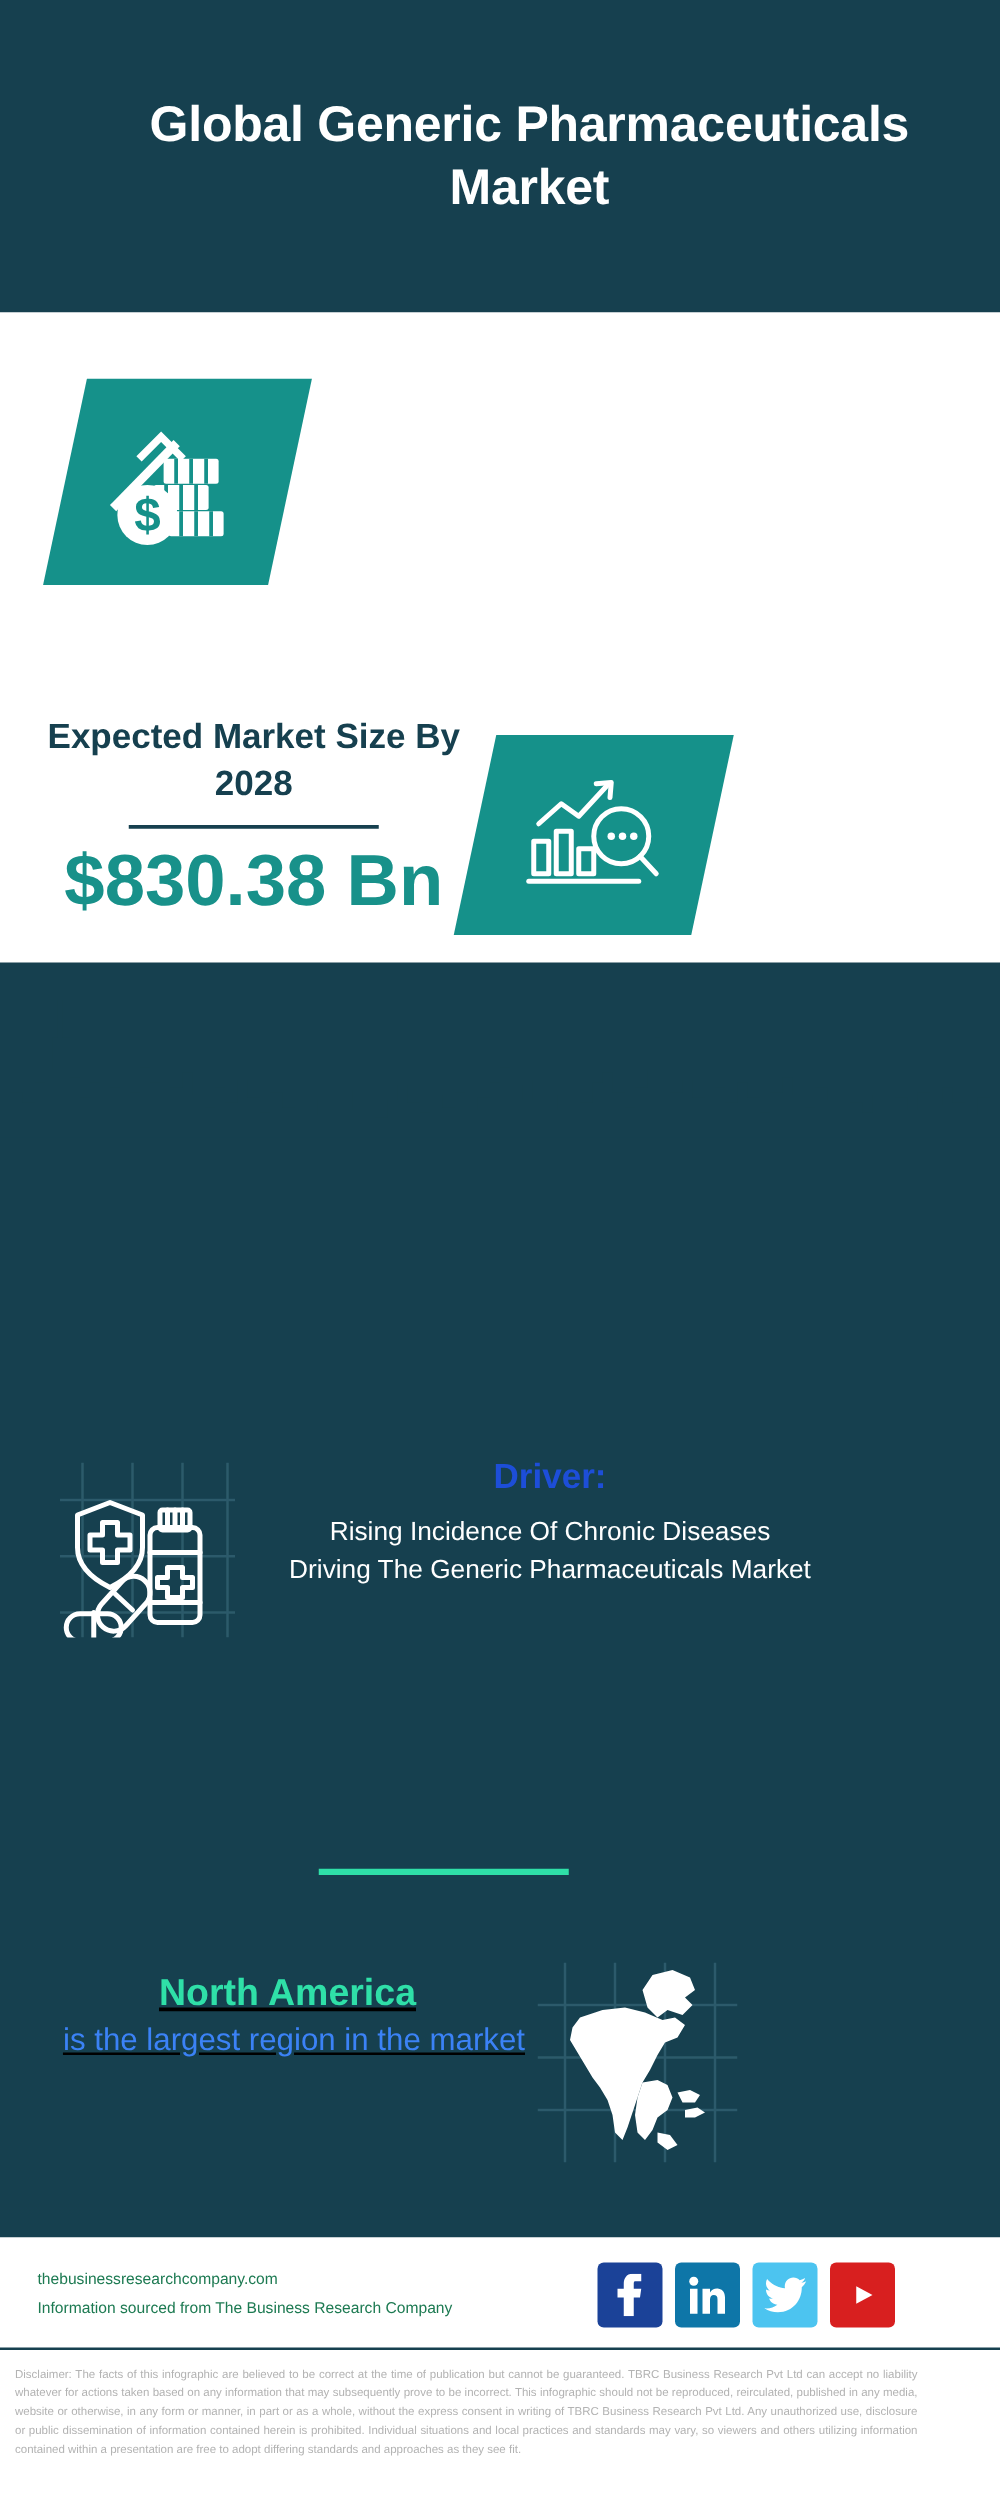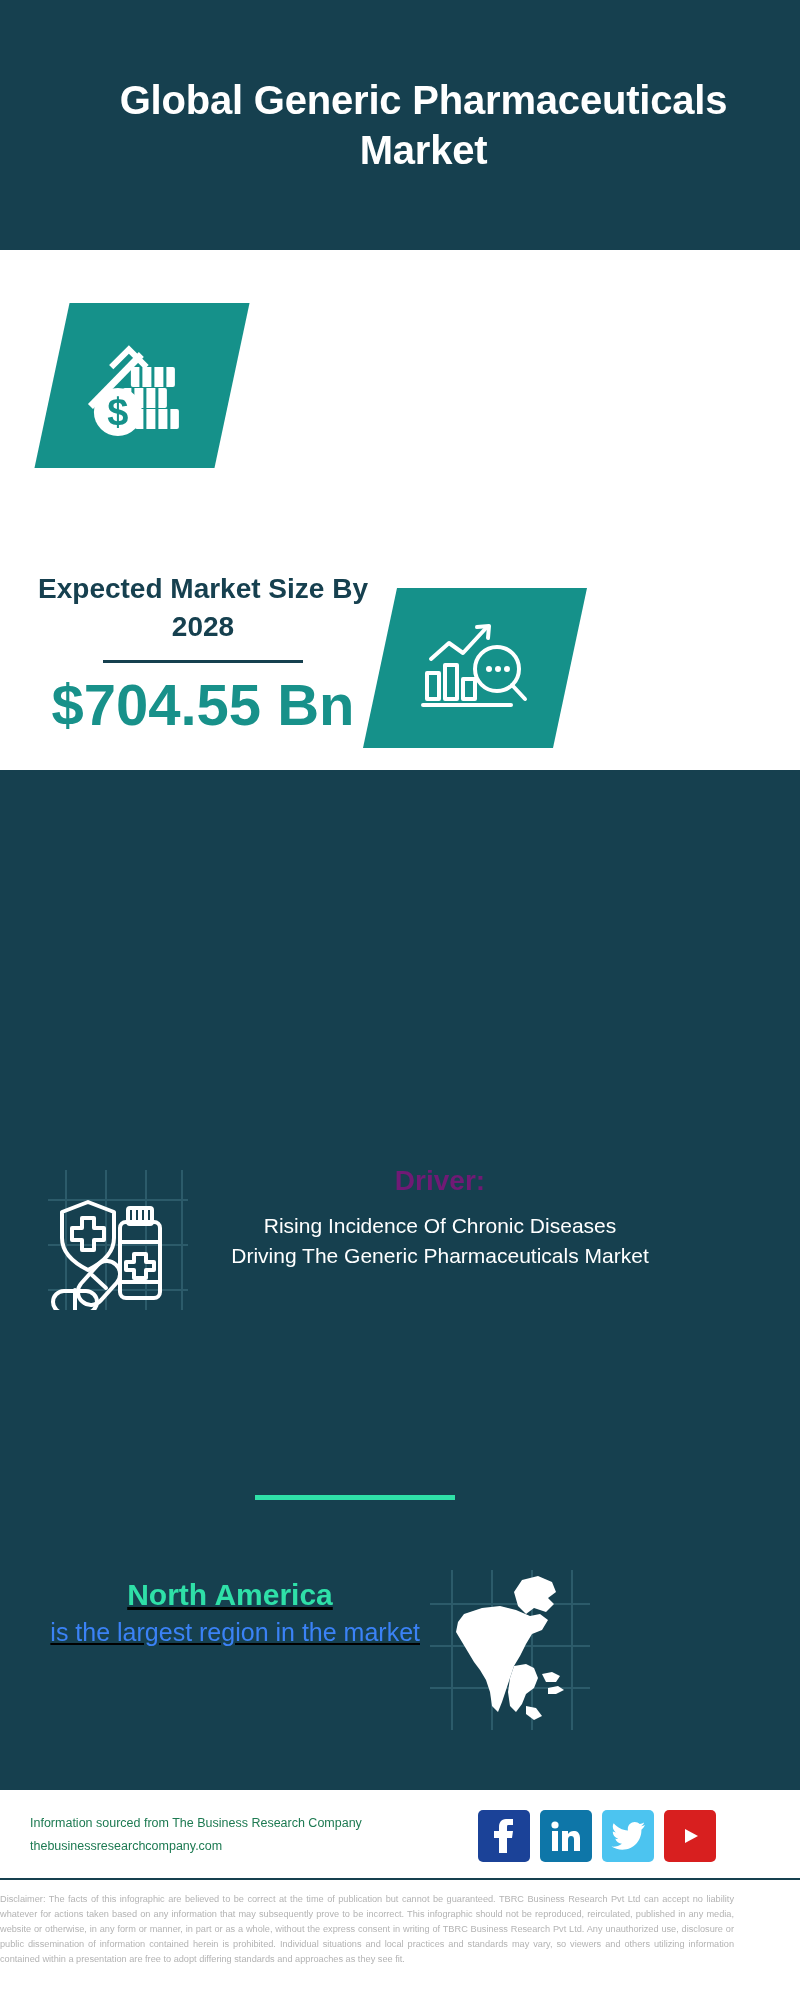--- a/index.html
+++ b/index.html
@@ -104,21 +104,21 @@
     left: 48px; top: 1170px;
     width: 140px; height: 140px;
   }
   .driver-text {
     position: absolute;
     left: 230px; top: 1165px;
     width: 420px;
     text-align: center;
   }
   .driver-label {
-    color: #701a75;
+    color: #1d4ed8;
     font-size: 28px;
     font-weight: 700;
     margin-bottom: 14px;
   }
   .driver-body {
     color: #ffffff;
     font-size: 21px;
     font-weight: 400;
     line-height: 1.42;
   }
@@ -188,21 +188,21 @@
   .sb-fb { background: #1b4298; }
   .sb-li { background: #0e76a8; }
   .sb-tw { background: #4cc4f0; }
   .sb-yt { background: #d81f1f; }
 
   
   .disclaimer {
     position: absolute;
     left: 0; top: 1886px;
     width: 740px;
-    padding: 6px 6px 0 0;
+    padding: 6px 6px 0 12px;
     color: #b3b3b3;
     font-size: 9.2px;
     line-height: 1.62;
     text-align: justify;
   }
 </style>
 </head>
 <body>
 
 <div class="page">
@@ -237,21 +237,21 @@
       </g>
       <circle cx="35" cy="82" r="24" fill="#ffffff"></circle>
       <text x="35" y="95" font-family="Liberation Sans, sans-serif" font-size="38" font-weight="700" fill="#15918a" text-anchor="middle">$</text>
     </svg>
   </div>
 
 
   <div class="stat-block size-block">
     <div class="stat-title">Expected Market Size By 2028</div>
     <div class="stat-rule"></div>
-    <div class="stat-value">$704.55 Bn</div>
+    <div class="stat-value">$830.38 Bn</div>
   </div>
 
   <div class="plate plate-size">
     <svg width="120" height="110" viewBox="0 0 120 110">
       <g stroke="#ffffff" stroke-width="4" fill="none" stroke-linecap="round" stroke-linejoin="round">
         <polyline points="16,46 34,30 48,40 72,14"></polyline>
         <polyline points="62,14 74,13 73,25"></polyline>
         <rect x="12" y="60" width="12" height="26"></rect>
         <rect x="30" y="52" width="12" height="34"></rect>
         <rect x="48" y="66" width="12" height="20"></rect>
@@ -328,22 +328,22 @@
       <path d="M34 44 L52 38 L70 36 L86 40 L100 46 L110 44 L118 50 L112 60 L102 64 L96 74 L90 86 L84 96 L80 108 L76 120 L72 132 L68 142 L62 136 L60 122 L56 110 L50 100 L44 92 L38 82 L32 72 L26 62 L28 52 Z"></path>
       <path d="M84 96 L96 94 L104 98 L108 108 L104 118 L96 124 L92 134 L86 142 L80 136 L78 122 L80 108 Z"></path>
       <path d="M112 104 L122 102 L130 106 L126 112 L116 112 Z"></path>
       <path d="M118 118 L128 116 L134 120 L126 124 L118 124 Z"></path>
       <path d="M96 136 L106 138 L112 146 L104 150 L96 144 Z"></path>
     </g>
   </svg>
 
   <div class="source-bar"></div>
   <div class="source-text">
+    <div>thebusinessresearchcompany.com</div>
     <div>Information sourced from The Business Research Company</div>
-    <div>thebusinessresearchcompany.com</div>
   </div>
 
   <div class="social-row">
     <div class="social-btn sb-fb">
       <svg width="30" height="34" viewBox="0 0 30 34">
         <path fill="#ffffff" d="M19 6 L24 6 L24 0 L17 0 C12 0 10 4 10 8 L10 12 L5 12 L5 19 L10 19 L10 34 L18 34 L18 19 L23 19 L24 12 L18 12 L18 9 C18 7 18 6 19 6 Z"></path>
       </svg>
     </div>
     <div class="social-btn sb-li">
       <svg width="32" height="32" viewBox="0 0 32 32">

